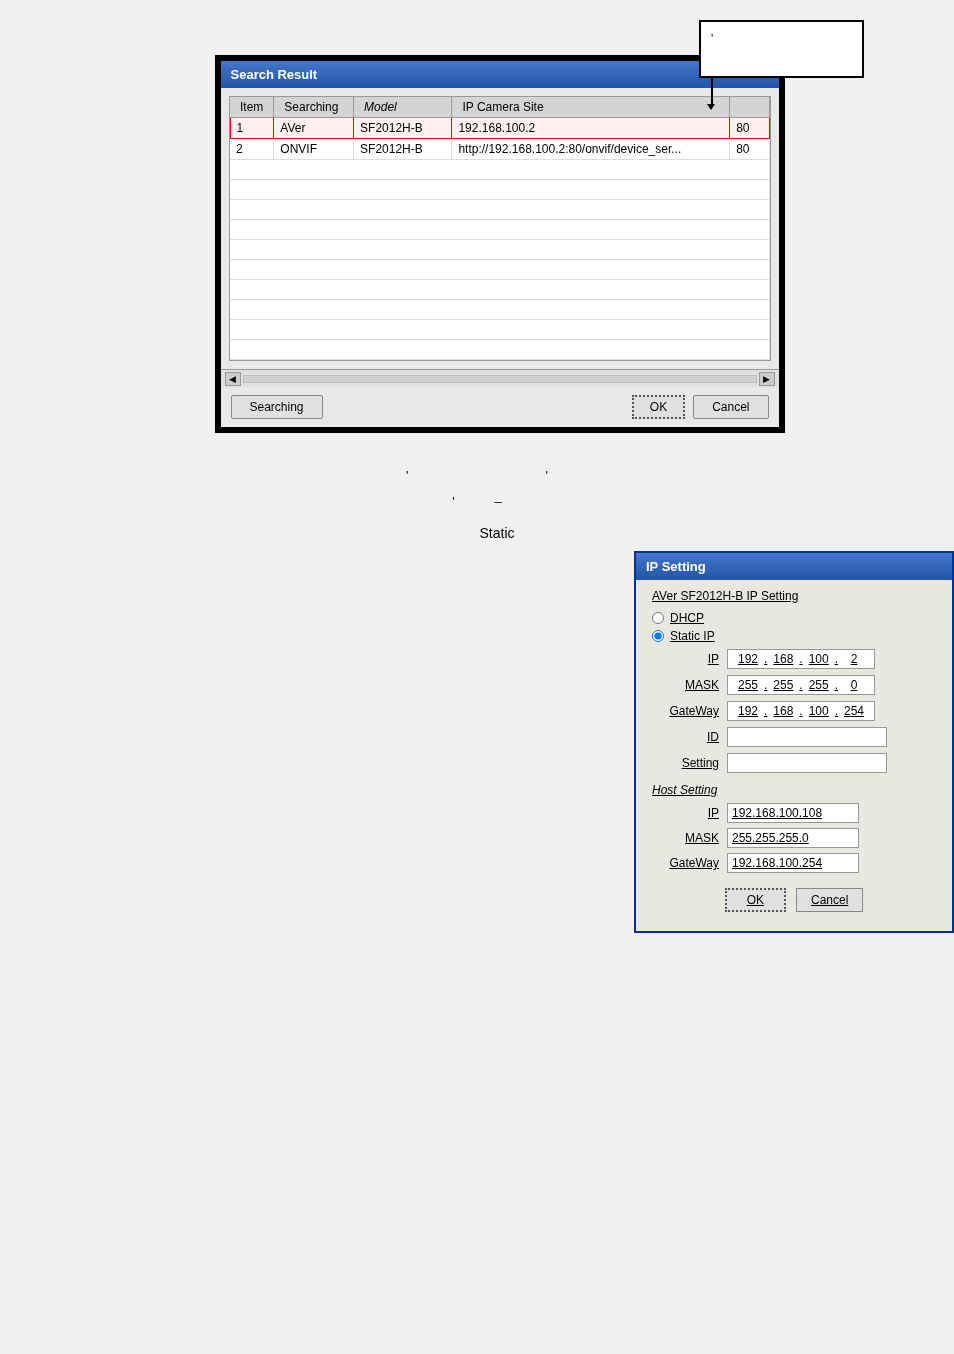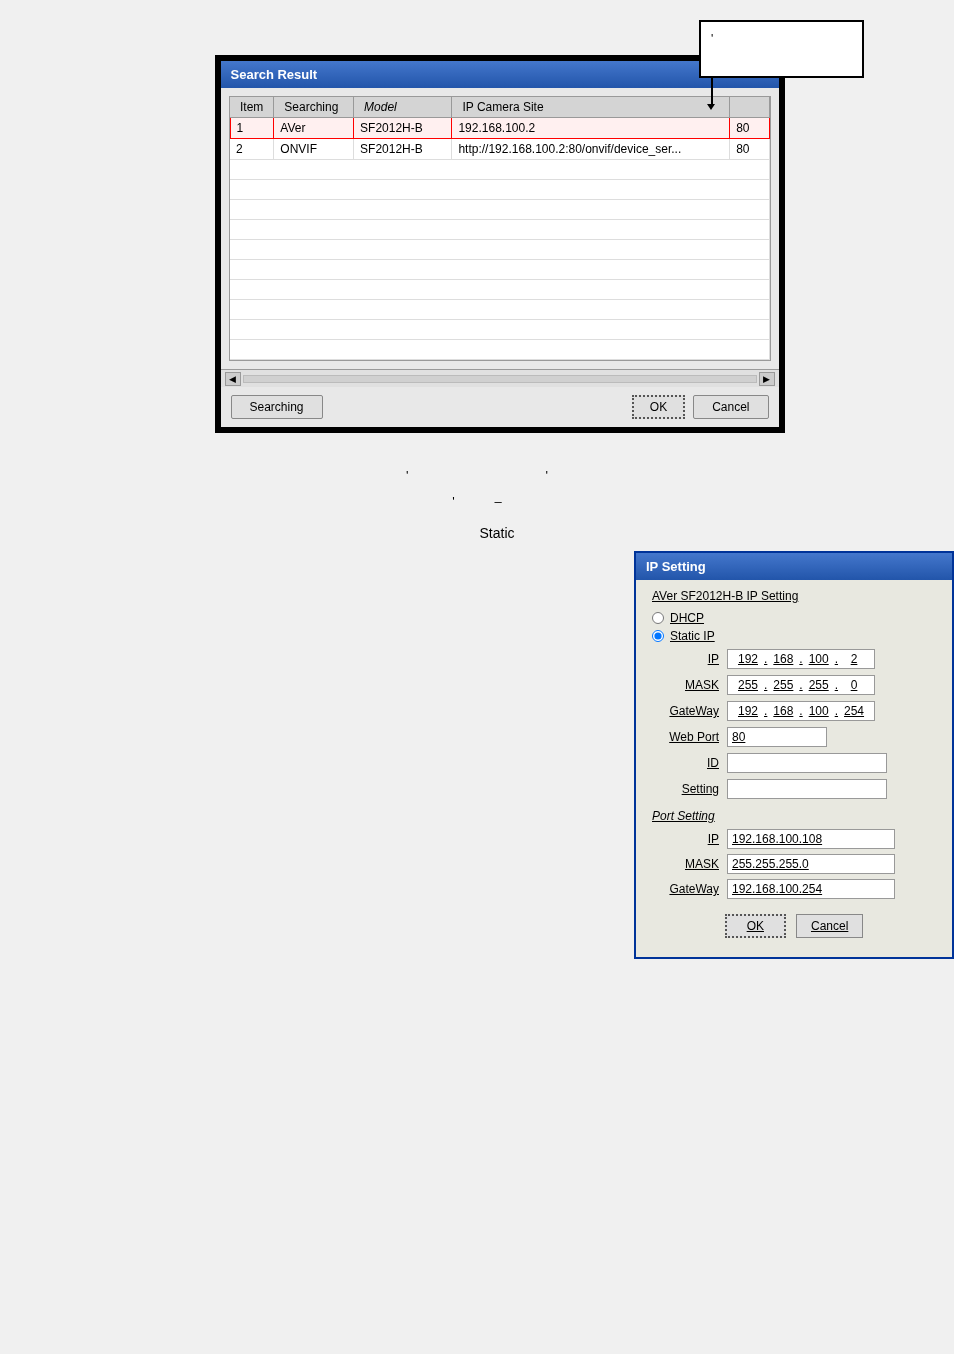--- a/index.html
+++ b/index.html
@@ -197,21 +197,21 @@
       width: 75px;
       text-align: right;
       font-size: 12px;
       padding-right: 8px;
     }
     .host-text-input {
       border: 1px solid #999;
       background: white;
       padding: 2px 4px;
       font-size: 12px;
-      width: 168px;
+      width: 132px;
     }
     .ip-dialog-footer {
       display: flex;
       justify-content: center;
       gap: 10px;
       padding: 10px 0;
     }
     .ip-ok-btn {
       border: 2px dotted #555;
       background: #e0e0e0;
@@ -382,36 +382,32 @@
           <input class="ip-octet" type="text" value="192" style="">
           <span class="ip-dot">.</span>
           <input class="ip-octet" type="text" value="168" style="">
           <span class="ip-dot">.</span>
           <input class="ip-octet" type="text" value="100" style="">
           <span class="ip-dot">.</span>
           <input class="ip-octet" type="text" value="254" style="">
         </div>
       </div>
 
-      <div class="ip-field-row">
-        <div class="ip-field-label">Web Port</div>
-        <input class="ip-text-input" type="text" value="80" style="width: 100px;">
-      </div>
 
       <div class="ip-field-row">
         <div class="ip-field-label">ID</div>
         <input class="ip-text-input" type="text" value="" style="">
       </div>
 
       <div class="ip-field-row">
         <div class="ip-field-label">Setting</div>
         <input class="ip-text-input" type="password" value="" style="">
       </div>
 
-      <div class="section-label">Port Setting</div>
+      <div class="section-label">Host Setting</div>
 
       <div class="host-field-row">
         <div class="host-field-label">IP</div>
         <input class="host-text-input" type="text" value="192.168.100.108" style="">
       </div>
 
       <div class="host-field-row">
         <div class="host-field-label">MASK</div>
         <input class="host-text-input" type="text" value="255.255.255.0" style="">
       </div>

